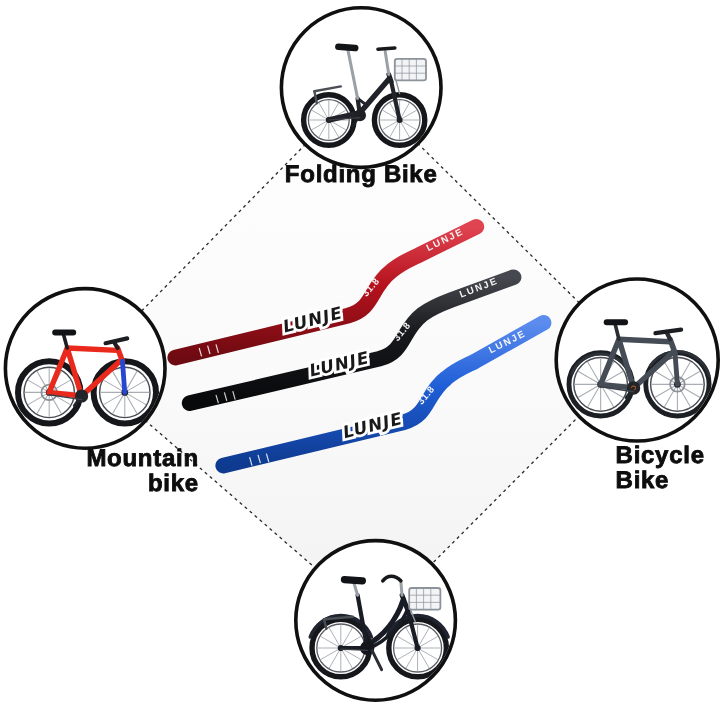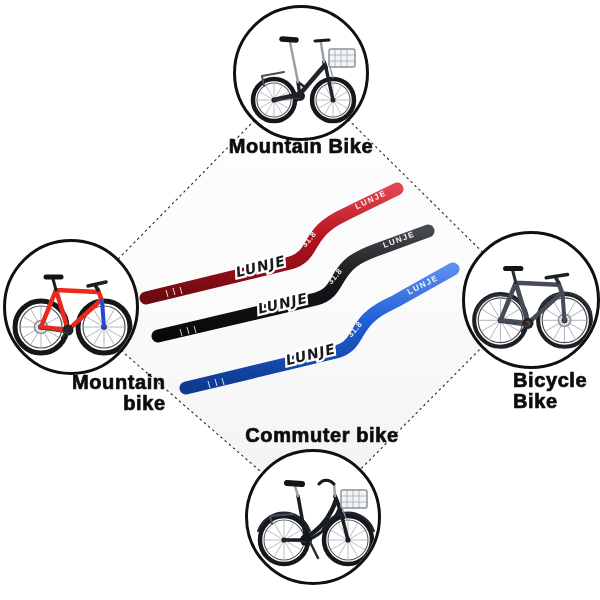--- a/index.html
+++ b/index.html
@@ -107,21 +107,21 @@
               <line x1="105" y1="41" x2="105" y2="59"></line>
               <line x1="111" y1="41" x2="111" y2="59"></line>
             <line x1="93" y1="47" x2="119" y2="47"></line>
               <line x1="93" y1="53" x2="119" y2="53"></line>
           </g>
           <line x1="94" y1="59" x2="97" y2="70" stroke="#8d939a" stroke-width="1.2"></line>
         </g>
       </g>
     </svg>
   </figure>
-  <div class="node-label label-top">Mountain Bike</div>
+  <div class="node-label label-top">Folding Bike</div>
 
   <figure class="node node-left">
     <svg width="130" height="130" viewBox="0 0 130 130">
       <defs>
         <g id="mw">
           <circle r="26" fill="none" stroke="#15171b" stroke-width="5"></circle>
           <circle r="21" fill="none" stroke="#4a4e54" stroke-width="1.2"></circle>
           <g stroke="#a9adb4" stroke-width="0.9">
             <line x1="-20" y1="0" x2="20" y2="0"></line>
               <line x1="0" y1="-20" x2="0" y2="20"></line>
@@ -237,21 +237,20 @@
               <line x1="105" y1="38" x2="105" y2="56"></line>
               <line x1="111" y1="38" x2="111" y2="56"></line>
             <line x1="93" y1="44" x2="119" y2="44"></line>
               <line x1="93" y1="50" x2="119" y2="50"></line>
           </g>
           <line x1="94" y1="56" x2="98" y2="66" stroke="#8d939a" stroke-width="1.2"></line>
         </g>
       </g>
     </svg>
   </figure>
-  <div class="node-label label-bottom">Commuter bike</div>
 
   <svg class="bars-layer" width="600" height="600">
     <defs>
       <linearGradient id="gRed" x1="0" y1="0" x2="0" y2="1">
         <stop offset="0" stop-color="#e04450"></stop>
           <stop offset="0.45" stop-color="#b5121d"></stop>
           <stop offset="1" stop-color="#6e0a11"></stop>
       </linearGradient>
       <linearGradient id="gBlack" x1="0" y1="0" x2="0" y2="1">
         <stop offset="0" stop-color="#45484e"></stop>

